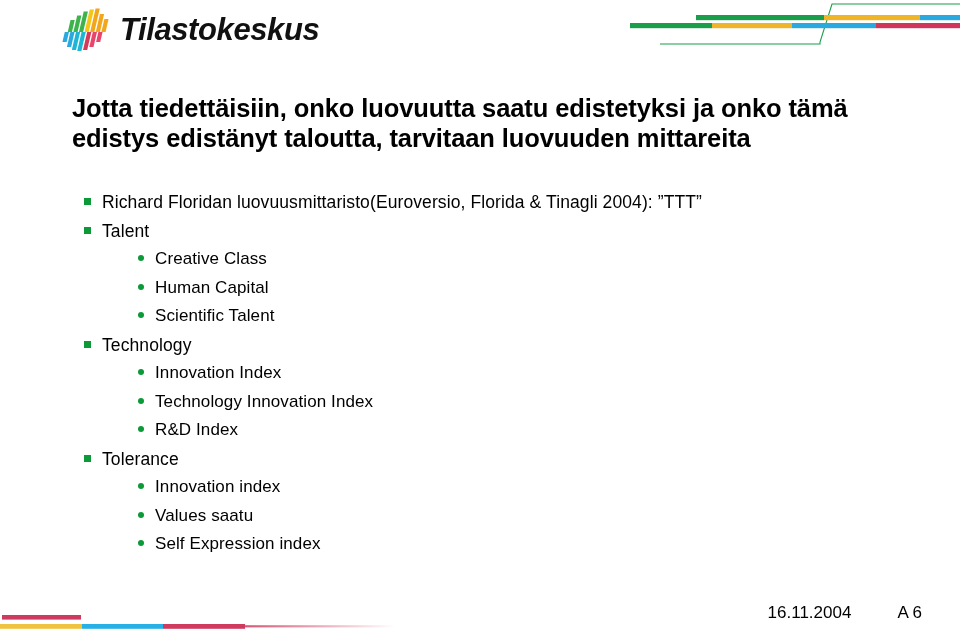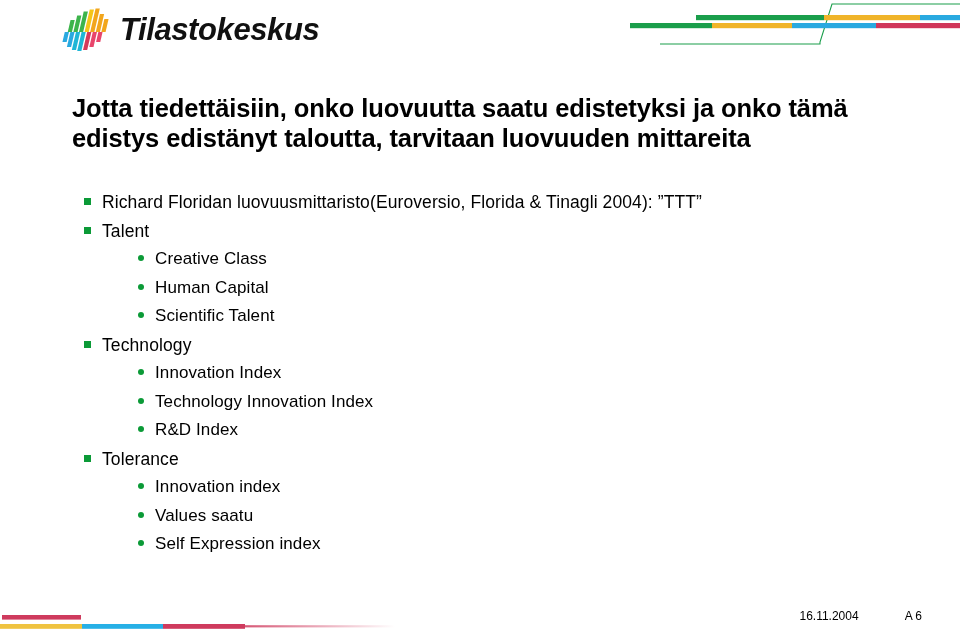--- a/index.html
+++ b/index.html
@@ -127,21 +127,21 @@
     width: 400px;
     height: 47px;
   }
   .footer-meta {
     position: absolute;
     right: 38px;
     bottom: 14px;
     display: flex;
     align-items: baseline;
     gap: 46px;
-    font-size: 12px;
+    font-size: 17px;
     color: #000000;
   }
 </style>
 </head>
 <body>
 
 <div class="slide-header">
 
   <div class="brand">
     <svg class="brand-mark" viewBox="0 0 52 50">

